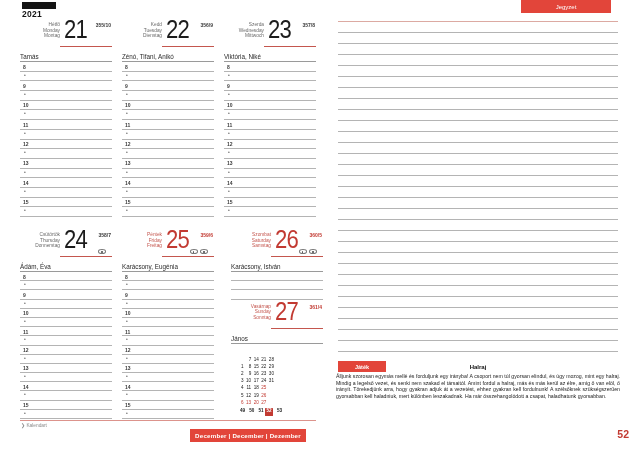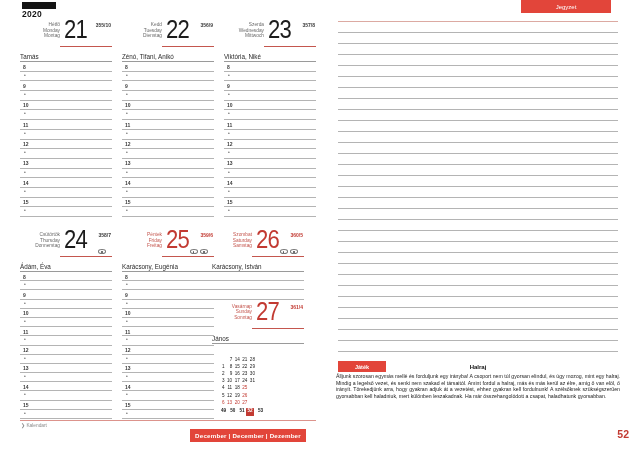--- a/index.html
+++ b/index.html
@@ -55,21 +55,21 @@
   .game-text{margin-top:3px;font-size:5.2px;line-height:6.6px;color:#222;text-align:justify}
   .page-number{position:absolute;right:7px;top:428px;font-size:10.5px;font-weight:bold;color:var(--numred,#c23a32)}
 </style>
 </head>
 <body>
 
 <div class="spread">
 
   <div class="left-page">
     <div class="year-tab"></div>
-    <div class="year">2020</div>
+    <div class="year">2021</div>
     <div class="week-grid">
         <div class="day-col" style="left: 20px; top: 18px;">
           <div class="day-header">
             <div class="day-labels">
               <div class="day-label">Hétfő</div>
               <div class="day-label">Monday</div>
               <div class="day-label">Montag</div>
             </div>
             <div class="day-number">21</div>
             <div class="day-ordinal">355/10</div>
@@ -379,21 +379,21 @@
               <div class="slot-dot">•</div>
             </div>
             <div class="slot">
               <div class="slot-label">15</div>
             </div>
             <div class="slot">
               <div class="slot-dot">•</div>
             </div>
           </div>
         </div>
-        <div class="day-col row2" style="left: 212px; top: 228px;">
+        <div class="day-col row2" style="left: 231px; top: 228px;">
           <div class="day-header red">
             <div class="day-labels">
               <div class="day-label">Szombat</div>
               <div class="day-label">Saturday</div>
               <div class="day-label">Samstag</div>
             </div>
             <div class="day-number">26</div>
             <div class="day-ordinal">360/5</div>
             <div class="day-underline"></div>
             <div class="day-icons">

